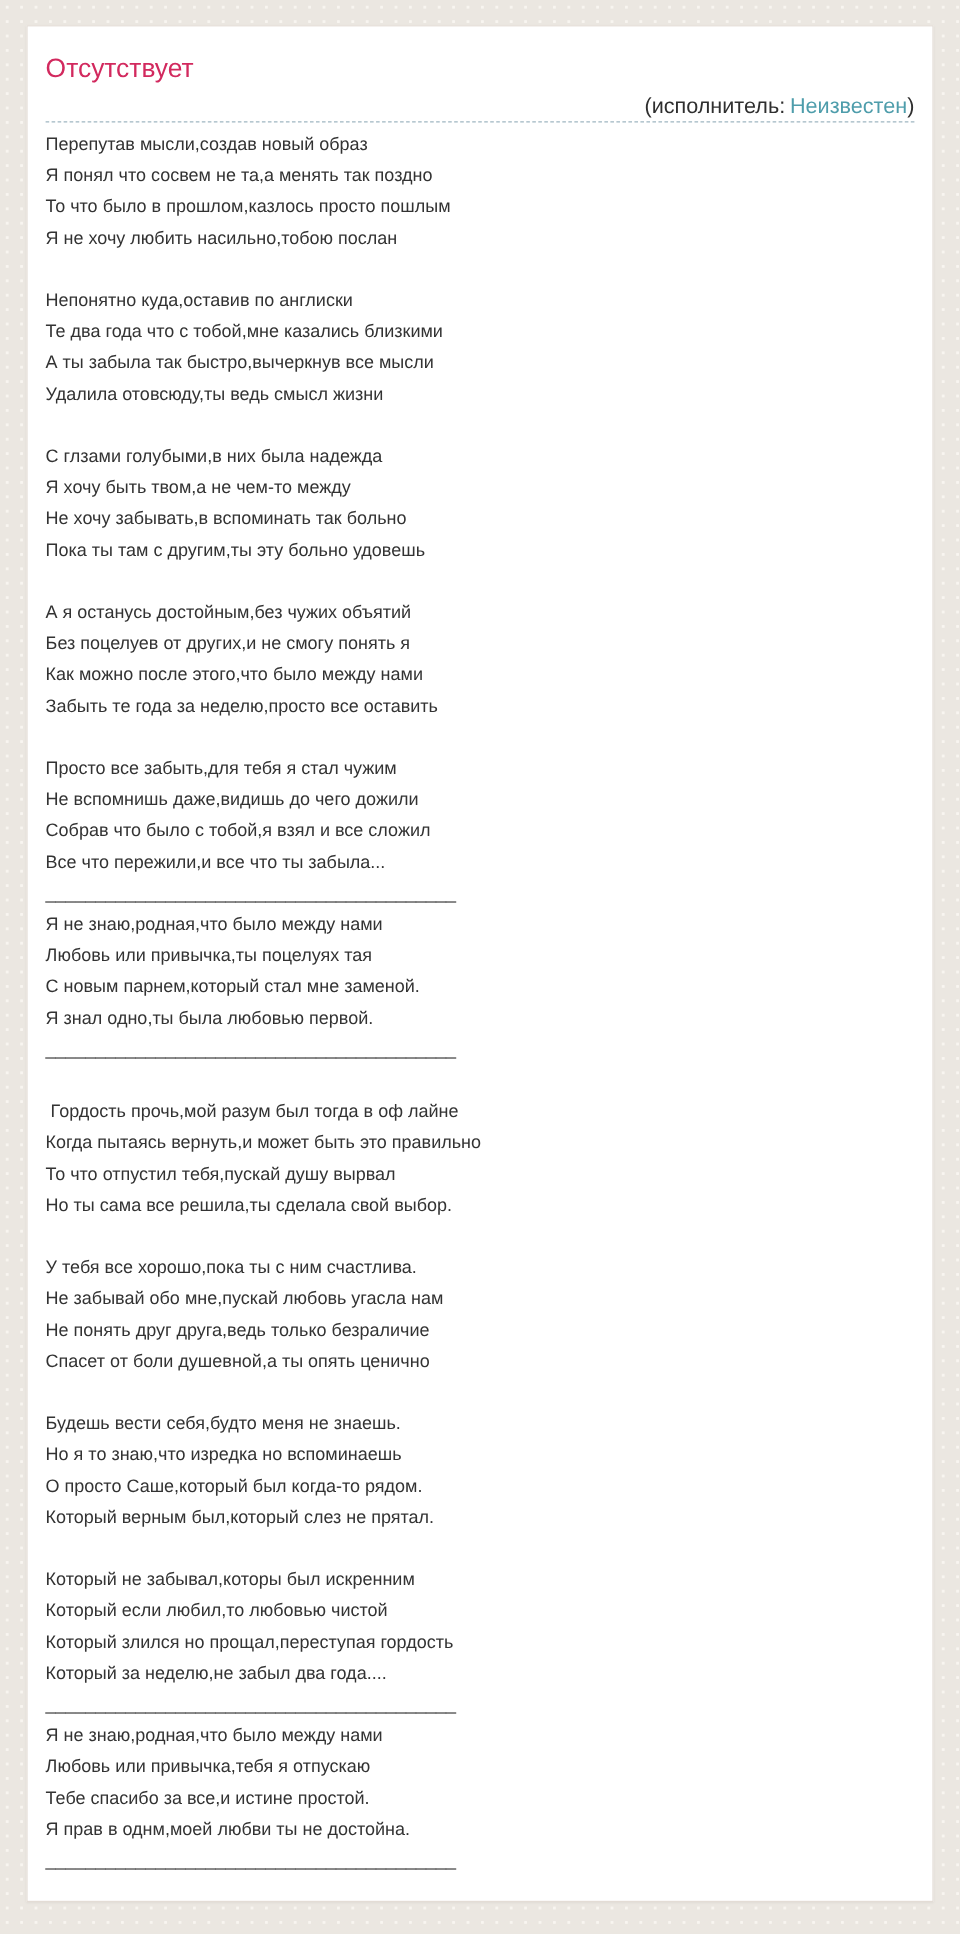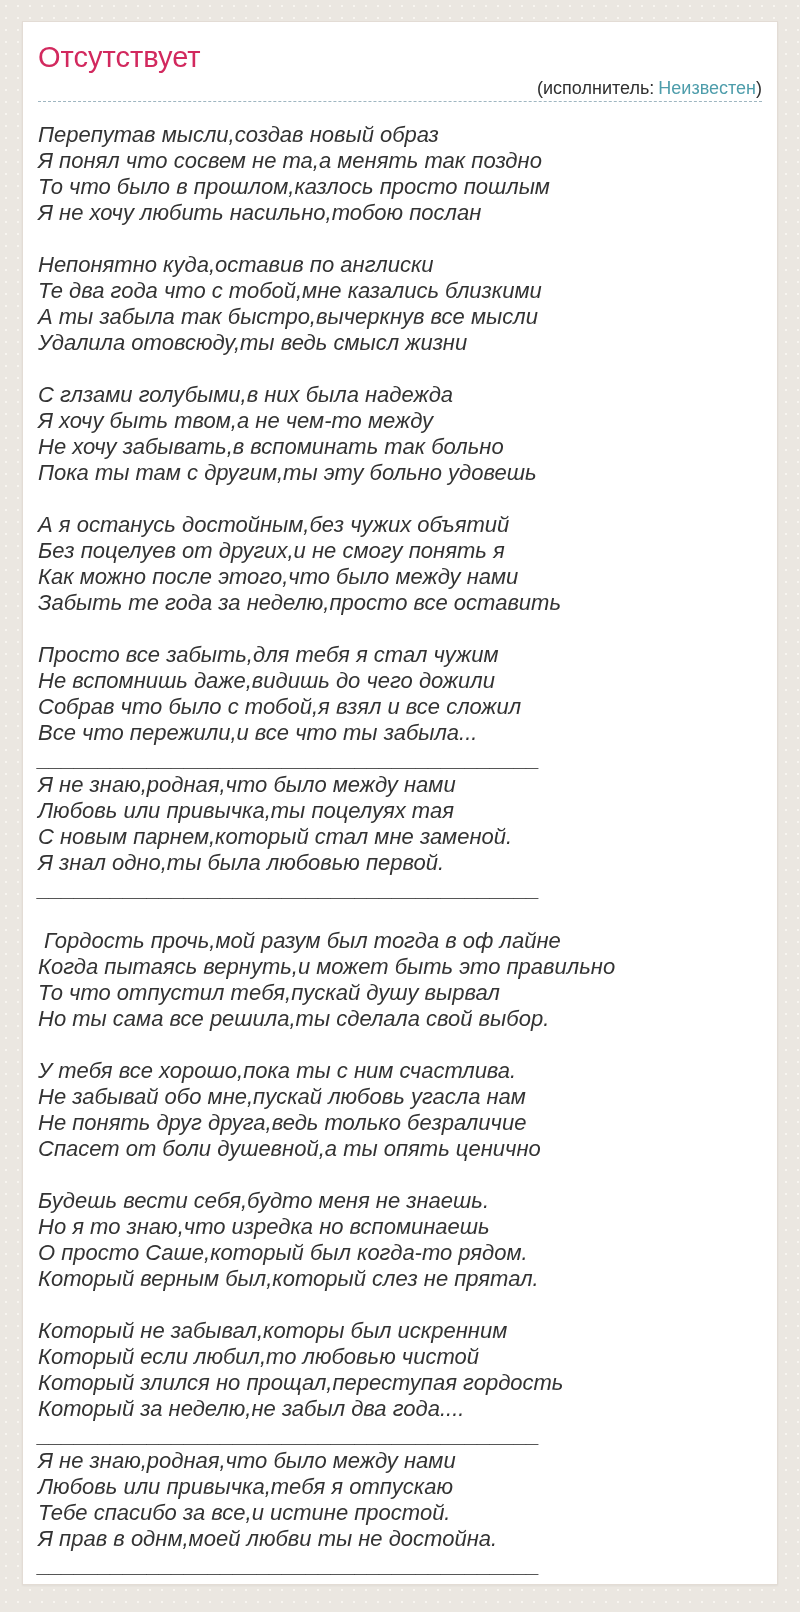--- a/index.html
+++ b/index.html
@@ -24,21 +24,21 @@
     height: 1564px;
     box-sizing: border-box;
     background: #ffffff;
     border: 1px solid #e3dcd5;
     box-shadow: 0 1px 2px rgba(0,0,0,0.05);
     padding: 0 15px;
   }
   .title {
     margin: 0;
     padding-top: 18px;
-    font-size: 29px;
+    font-size: 22px;
     line-height: 34px;
     font-weight: 400;
     color: #d2295e;
   }
   .subtitle {
     margin-top: 4px;
     font-size: 18px;
     line-height: 21px;
     color: #2f2f2f;
     text-align: right;
@@ -48,26 +48,25 @@
     text-decoration: none;
     margin-left: 4px;
     cursor: pointer;
   }
   .divider {
     margin-top: 2px;
     height: 0;
     border-top: 1px dashed #9fb6c1;
   }
   .lyrics {
-    margin-top: 20px;
-    font-size: 22px;
+    margin-top: 6px;
+    font-size: 15px;
     line-height: 26px;
     color: #333333;
     white-space: pre-line;
-    font-style: italic;
   }
 </style>
 </head>
 <body>
 
 <div class="page">
   <div class="card">
     <h1 class="title">Отсутствует</h1>
     <div class="subtitle">
       <span>(исполнитель:</span><a class="artist-link">Неизвестен</a><span>)</span>

